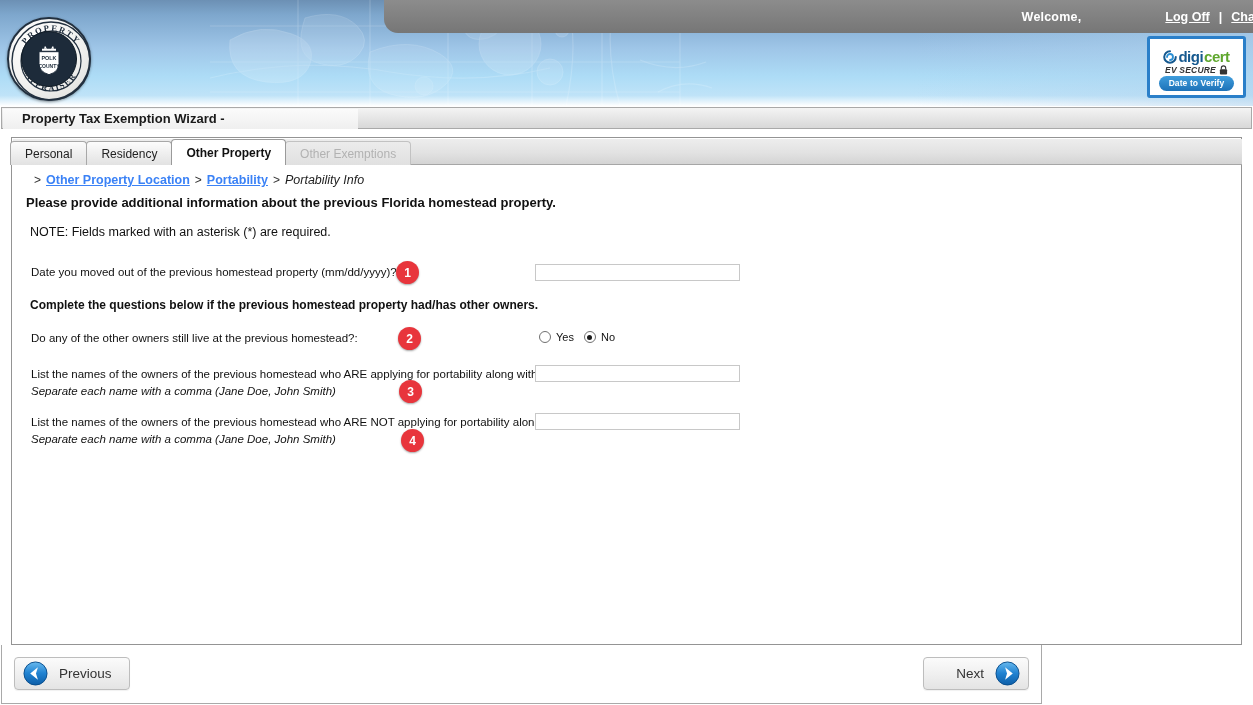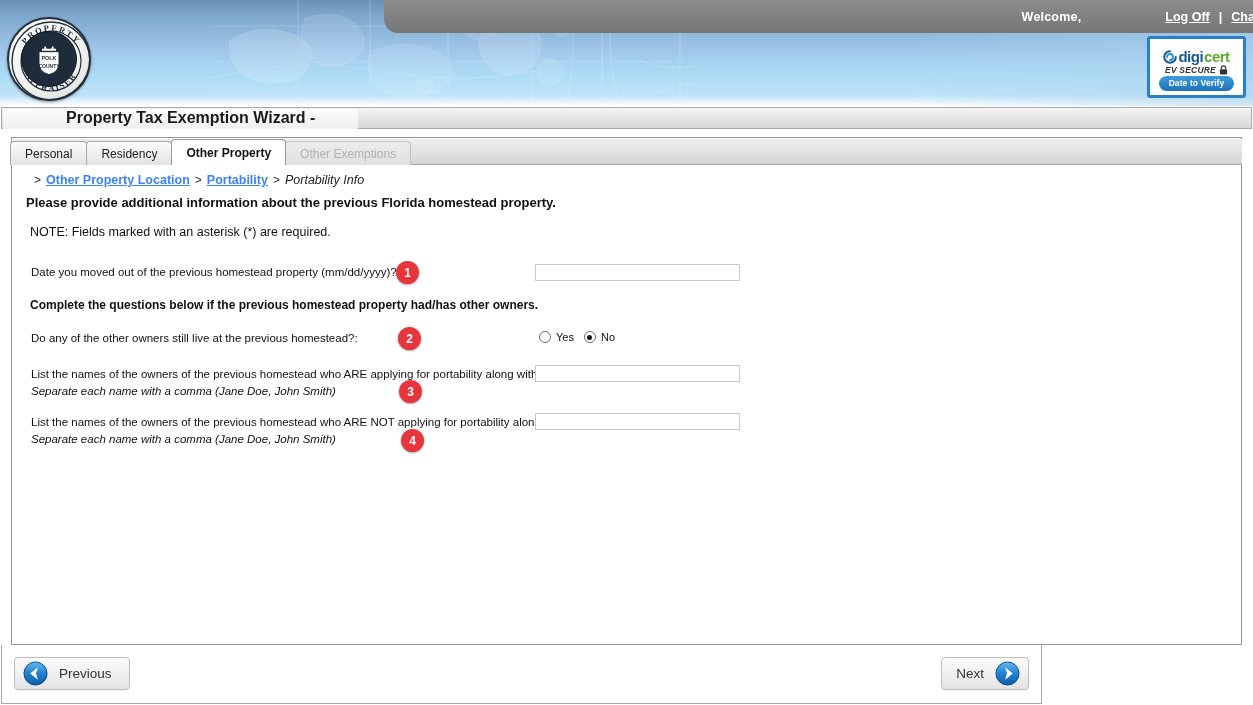--- a/index.html
+++ b/index.html
@@ -101,21 +101,21 @@
     background: linear-gradient(to bottom, #f4f4f4 0%, #e6e6e6 50%, #d8d8d8 100%);
     border: 1px solid #a9a9a9;
     display: flex; align-items: center;
   }
   .wiz-title-hl {
     position: absolute; left: 1px; top: 1px; width: 355px; height: 20px;
     background: linear-gradient(to bottom, #fbfbfb 0%, #efefef 100%);
   }
   .wiz-title-text {
     position: relative; z-index: 2;
-    padding-left: 20px; font-size: 16px; font-weight: bold; color: #1a1a1a; margin-left: 44px;
+    padding-left: 20px; font-size: 13px; font-weight: bold; color: #1a1a1a;
   }
 
   
   .panel {
     position: absolute; left: 11px; top: 137px; width: 1231px; height: 508px;
     background: #ffffff; border: 1px solid #949494;
   }
 
   
   .tabstrip {
@@ -220,21 +220,21 @@
   }
   .navbtn {
     position: absolute; top: 12px; height: 33px;
     background: linear-gradient(to bottom, #fbfbfb 0%, #f0f0f0 50%, #e4e4e4 100%);
     border: 1px solid #bdbdbd; border-radius: 4px;
     display: flex; align-items: center; gap: 11px;
     font-size: 13.5px; color: #333; cursor: pointer;
     box-shadow: 0 1px 1px rgba(0,0,0,.06);
   }
   .navbtn.prev { left: 12px; padding: 0 17px 0 8px; }
-  .navbtn.next { right: 12px; padding: 0 8px 0 14px; }
+  .navbtn.next { right: 12px; padding: 0 8px 0 32px; }
   .arrow-circle { width: 25px; height: 25px; flex: 0 0 25px; }
 </style>
 </head>
 <body>
 
 <div class="banner">
   <svg class="banner-map" viewBox="0 0 760 106" preserveAspectRatio="none">
     <g fill="#ffffff" fill-opacity="0.5" stroke="#ffffff" stroke-opacity="0.5" stroke-width="1">
       <path d="M20 40 q30 -18 62 -6 q25 9 18 30 q-8 22 -44 18 q-40 -5 -36 -42z"></path>
       <path d="M95 18 q34 -10 52 8 q14 14 2 28 q-16 18 -44 8 q-22 -9 -10 -44z" fill-opacity="0.35"></path>

